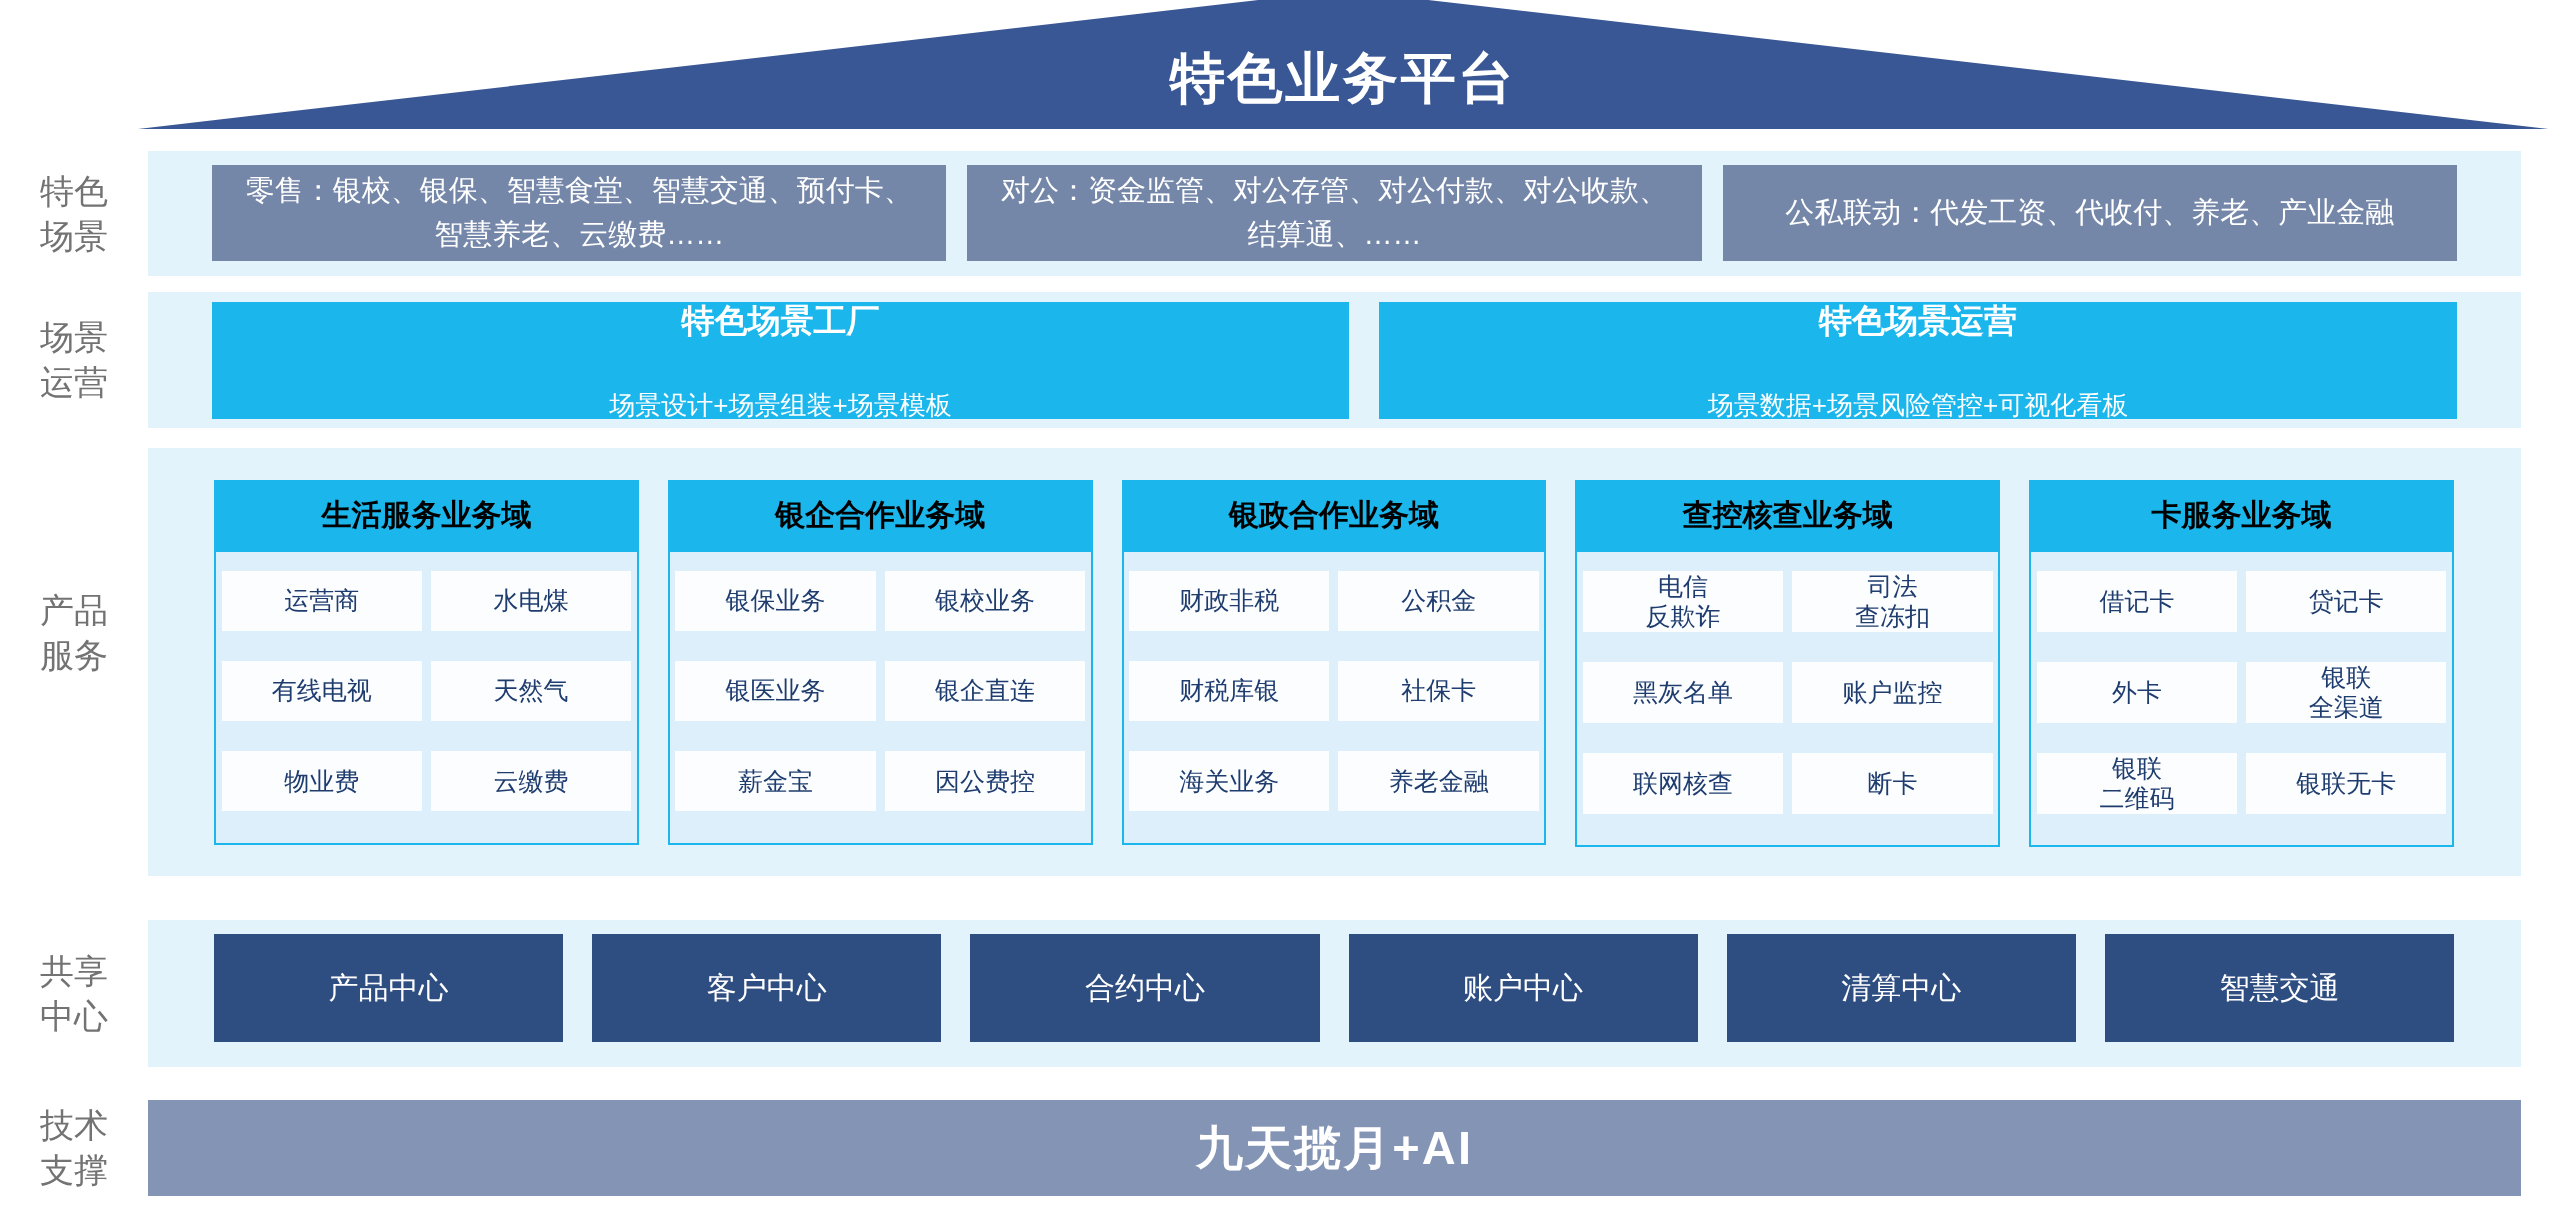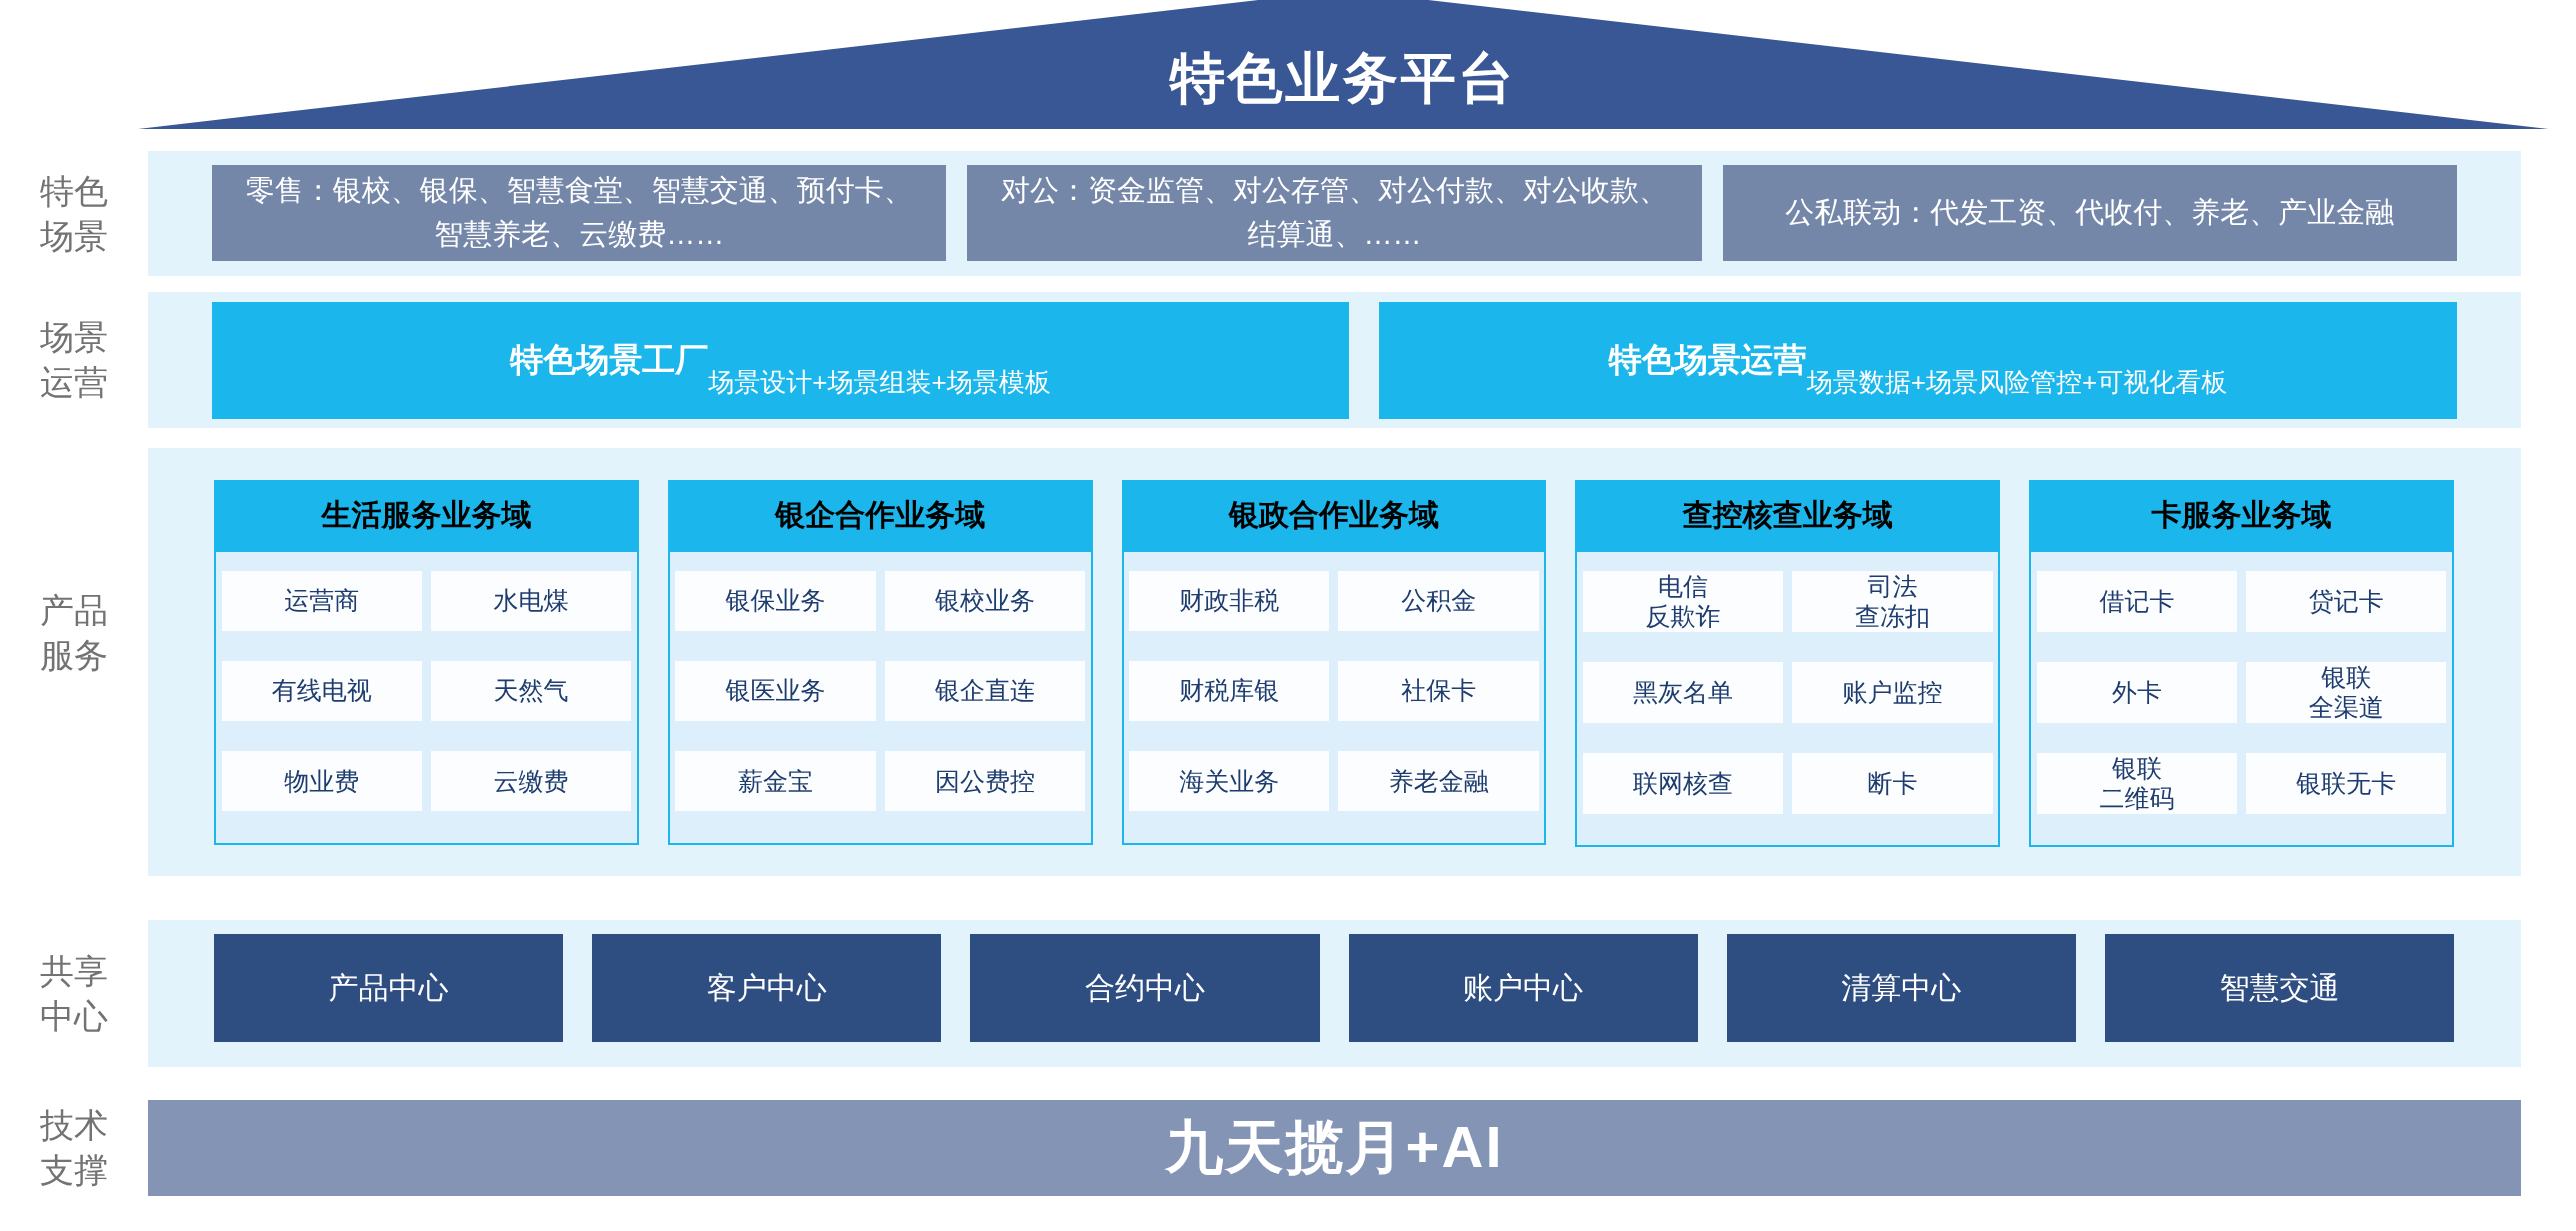--- a/index.html
+++ b/index.html
@@ -35,21 +35,21 @@
   .scene-row{position:absolute;top:13.7px;left:64px;right:64px;bottom:15px;display:flex;gap:21px;}
   .scene-box{
     flex:1;background:var(--color-gray_box,#7587A9);color:#fff;
     display:flex;align-items:center;justify-content:center;text-align:center;
     font-size:29px;line-height:1.5;padding:0 25px;
   }
   
   .op-row{position:absolute;top:10.3px;left:64px;right:64px;bottom:9px;display:flex;gap:30px;}
   .op-box{
     background:var(--color-cyan,#1BB7EC);color:#fff;
-    display:flex;flex-direction:row;align-items:center;justify-content:center;
+    display:flex;flex-direction:column;align-items:center;justify-content:center;
   }
   .op-box.factory{flex:1660;}
   .op-box.running{flex:1574;}
   .op-title{font-size:33px;font-weight:bold;}
   .op-sub{font-size:26px;margin-top:44px;}
   
   .domain-row{position:absolute;top:31.5px;left:66px;right:67px;bottom:31.5px;display:flex;gap:29px;}
   .domain{flex:1;display:flex;flex-direction:column;}
   .domain-header{
     height:72px;flex:0 0 72px;background:var(--color-cyan,#1BB7EC);color:#000000;
@@ -71,21 +71,21 @@
   .share-row{position:absolute;top:14.4px;left:66px;right:67px;bottom:25px;display:flex;gap:29px;}
   .center-box{
     flex:1;background:var(--color-center_box,#2E4D80);color:#fff;font-size:30px;
     display:flex;align-items:center;justify-content:center;white-space:nowrap;
   }
   
   #tech-bar{
     position:absolute;top:1100px;left:148px;width:2373px;height:96px;
     background:var(--color-steel_bar,#8494B4);color:#fff;
     display:flex;align-items:center;justify-content:center;
-    font-size:58px;font-weight:bold;letter-spacing:2.1px;
+    font-size:47px;font-weight:bold;letter-spacing:2.1px;
   }
 </style>
 </head>
 <body>
 
 <div id="stage">
 
   <svg class="roof-svg" width="2576" height="131" viewBox="0 0 3763 192">
     <polygon class="roof-poly" points="196,189 1838,0 2087,0 3729,189"></polygon>
   </svg>

